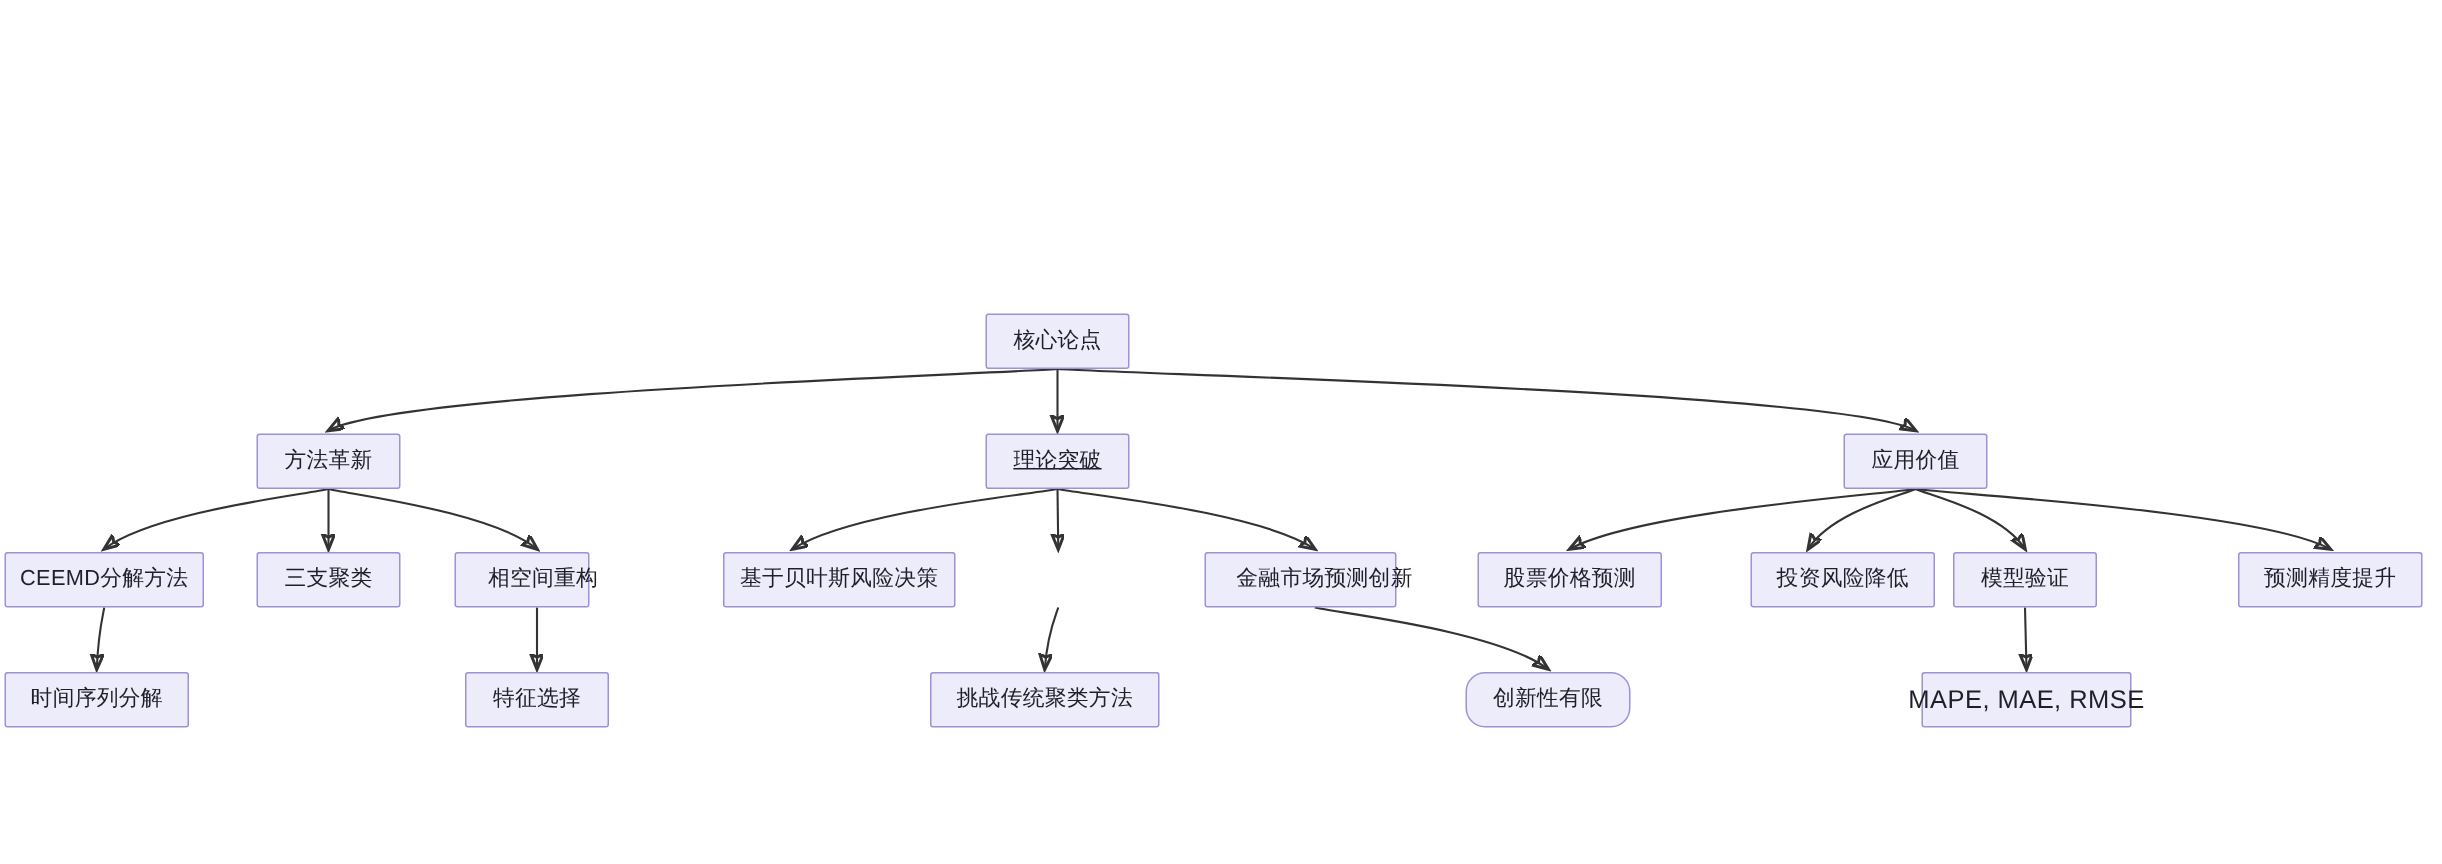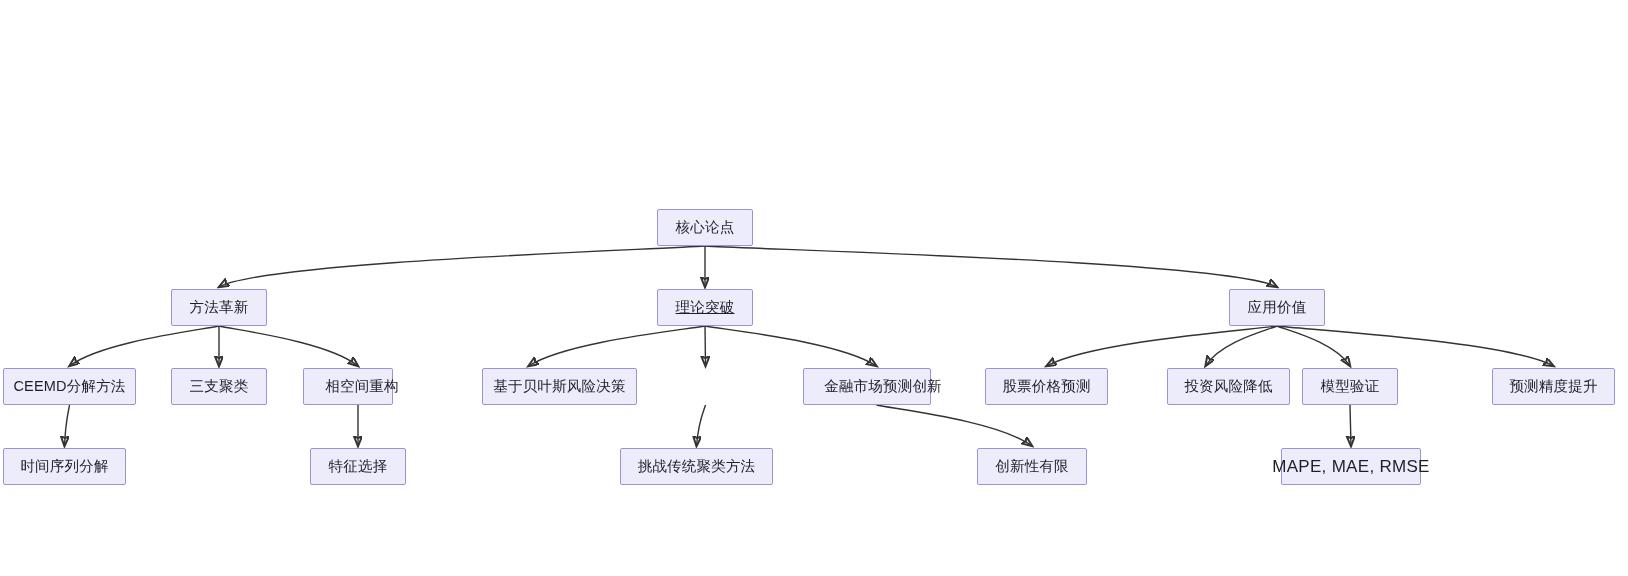--- a/index.html
+++ b/index.html
@@ -138,21 +138,21 @@
       </div>
       <div class="node" style="left: 3px; top: 448px; width: 123px; height: 37px;">
         <span class="node-label">时间序列分解</span>
       </div>
       <div class="node" style="left: 310px; top: 448px; width: 96px; height: 37px;">
         <span class="node-label">特征选择</span>
       </div>
       <div class="node" style="left: 620px; top: 448px; width: 153px; height: 37px;">
         <span class="node-label">挑战传统聚类方法</span>
       </div>
-      <div class="node" style="left: 977px; top: 448px; width: 110px; height: 37px;">
+      <div class="node" style="left: 977px; top: 448px; width: 110px; height: 37px; border-radius: 13px;">
         <span class="node-label">创新性有限</span>
       </div>
       <div class="node latin" style="left: 1281px; top: 448px; width: 140px; height: 37px;">
         <span class="node-label">MAPE, MAE, RMSE</span>
       </div>
     </div>
 
 </div>
 
 </body></html>

